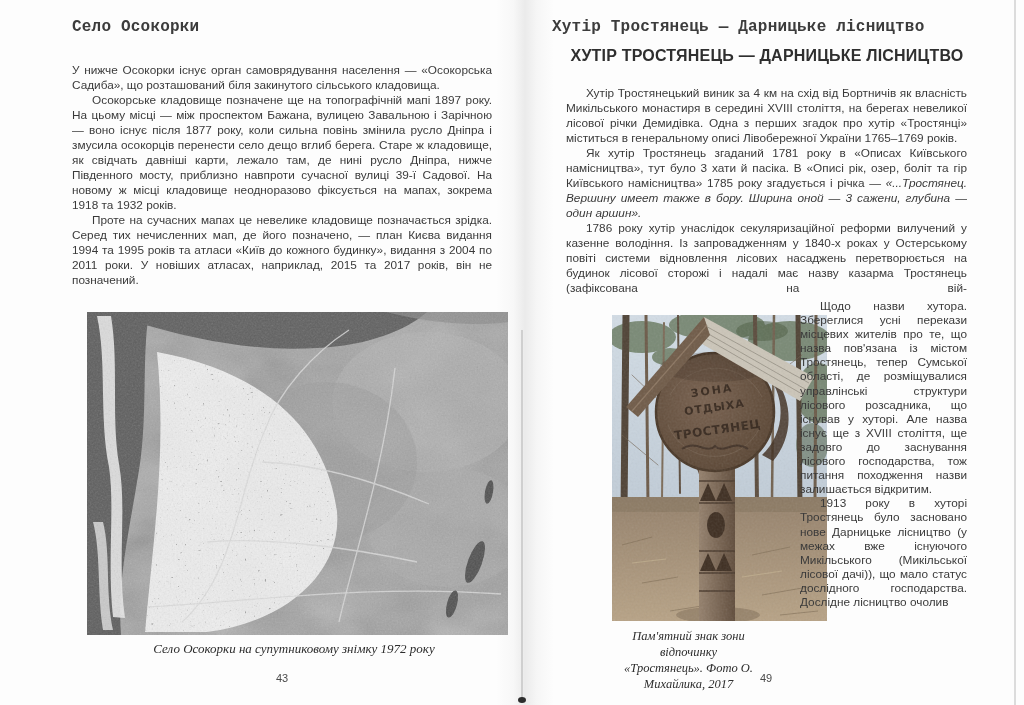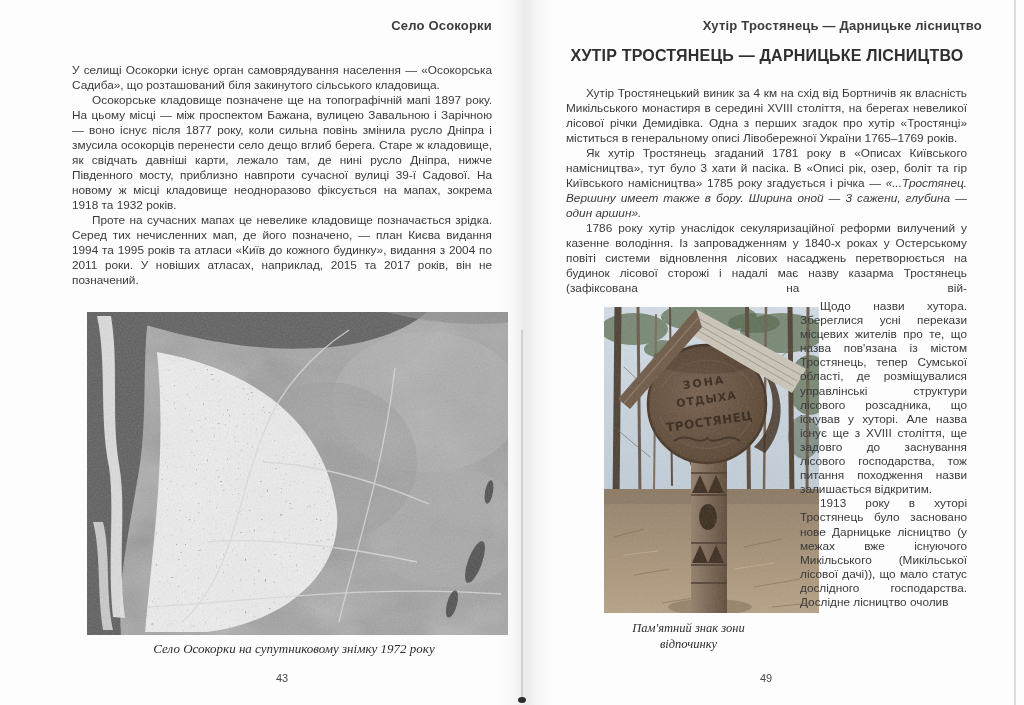--- a/index.html
+++ b/index.html
@@ -7,21 +7,21 @@
     position:relative;width:1024px;height:705px;overflow:hidden;
     background:#fdfdfd;font-family:"Liberation Sans",sans-serif;color:#3b3b3b;
   }
   
   .gutter-band{position:absolute;left:496px;top:0;width:58px;height:705px;pointer-events:none;
     background:linear-gradient(90deg,rgba(110,110,110,0) 0%,rgba(110,110,110,.04) 30%,rgba(110,110,110,.13) 50%,rgba(110,110,110,.05) 70%,rgba(110,110,110,0) 100%);}
   .gutter-line{position:absolute;left:521px;top:330px;width:1.5px;height:370px;background:#cfcfcf;}
   .gutter-dot{position:absolute;left:518px;top:697px;width:8px;height:6px;border-radius:50%;background:#2c2c2c;}
   .edge-right{position:absolute;left:1014px;top:0;width:2px;height:705px;background:#dcdcdc;}
 
-  .running-head{position:absolute;top:18px;text-align:right;font-size:13px;font-weight:bold;color:#3c3c3c;letter-spacing:.2px;}
+  .running-head{position:absolute;top:18px;text-align:left;font-size:16px;font-weight:bold;color:#3c3c3c;letter-spacing:.2px;font-family:Liberation Mono, monospace;}
   .lp-head{left:72px;width:420px;}
   .rp-head{left:552px;width:430px;}
 
   .body-text{font-size:11.8px;line-height:15px;text-align:justify;color:#3a3a3a;}
   .body-text p{margin:0;}
   .ind{text-indent:20px;}
 
   .lp-text{position:absolute;left:72px;top:63px;width:420px;height:248px;overflow:hidden;}
 
   .lp-img{position:absolute;left:87px;top:312px;width:421px;height:323px;}
@@ -33,35 +33,35 @@
   .page-num{position:absolute;top:672px;font-size:11px;color:#4a4a4a;text-align:center;}
   .lp-num{left:72px;width:420px;}
   .rp-num{left:566px;width:400px;}
 
   .rp-title{position:absolute;left:545px;top:47px;width:444px;text-align:center;
     font-size:16px;font-weight:bold;letter-spacing:.2px;white-space:nowrap;color:#2f2f2f;}
 
   .rp-body{position:absolute;left:566px;top:86px;width:401px;height:616px;overflow:hidden;}
   .p3full{text-align-last:justify;}
   .wrap-grid{display:grid;grid-template-columns:215px 1fr;column-gap:19px;margin-top:3px;}
-  .wrap-grid figure{margin:8px;padding-left:30px;}
+  .wrap-grid figure{margin:16px;padding-left:30px;}
   .rp-photo{display:block;width:215px;height:306px;}
   .rp-caption{margin-top:7px;font-size:12.5px;line-height:16px;}
   .narrow{font-size:11.8px;line-height:14.1px;text-align:justify;}
 </style>
 </head>
 <body>
 
 <div id="spread">
 
   <div>
     <div class="running-head lp-head">Село Осокорки</div>
 
     <div class="lp-text body-text">
-      <p>У селищі Осокорки існує орган самоврядування населення — «Осокорська Садиба», що розташований біля закинутого сільського кладовища.</p>
+      <p>У нижче Осокорки існує орган самоврядування населення — «Осокорська Садиба», що розташований біля закинутого сільського кладовища.</p>
       <p class="ind">Осокорське кладовище позначене ще на топографічній мапі 1897 року. На цьому місці — між проспектом Бажана, вулицею Завальною і Зарічною — воно існує після 1877 року, коли сильна повінь змінила русло Дніпра і змусила осокорців перенести село дещо вглиб берега. Старе ж кладовище, як свідчать давніші карти, лежало там, де нині русло Дніпра, нижче Південного мосту, приблизно навпроти сучасної вулиці 39-ї Садової. На новому ж місці кладовище неодноразово фіксується на мапах, зокрема 1918 та 1932 років.</p>
       <p class="ind">Проте на сучасних мапах це невелике кладовище позначається зрідка. Серед тих нечисленних мап, де його позначено, — план Києва видання 1994 та 1995 років та атласи «Київ до кожного будинку», видання з 2004 по 2011 роки. У новіших атласах, наприклад, 2015 та 2017 років, він не позначений.</p>
     </div>
 
     <div class="lp-img">
       <svg viewBox="0 0 421 323" preserveAspectRatio="none" aria-hidden="true">
         <defs>
           <filter id="satBlotch" x="-5%" y="-5%" width="110%" height="110%">
             <feTurbulence type="fractalNoise" baseFrequency="0.014 0.02" numOctaves="3" seed="11"></feTurbulence>
             <feColorMatrix type="saturate" values="0"></feColorMatrix>
@@ -227,20 +227,21 @@
               <line x1="90" y1="9" x2="197" y2="68"></line>
                 <line x1="86" y1="13" x2="193" y2="74"></line>
               <line x1="83" y1="17" x2="190" y2="79"></line>
             </g>
             <polygon points="92,2 14,92 26,102 98,20" fill="#6f5a47"></polygon>
             <line x1="20" y1="96" x2="95" y2="10" stroke="#8b7560" stroke-width="1.2"></line>
             <rect width="215" height="306" fill="#b9a98f" filter="url(#phGrain)"></rect>
           </svg>
           <figcaption class="caption rp-caption">
             <div>Пам'ятний знак зони відпочинку</div>
+            <div>«Тростянець». Фото О. Михайлика, 2017</div>
           </figcaption>
         </figure>
 
         <div class="narrow">
           <p class="ind">Щодо назви хутора. Збереглися усні перекази місцевих жителів про те, що назва пов'язана із містом Тростянець, тепер Сумської області, де розміщувалися управлінські структури лісового розсадника, що існував у хуторі. Але назва існує ще з XVIII століття, ще задовго до заснування лісового господарства, тож питання походження назви залишається відкритим.</p>
           <p class="ind">1913 року в хуторі Тростянець було засновано нове Дарницьке лісництво (у межах вже існуючого Микільського (Микільської лісової дачі)), що мало статус дослідного господарства. Дослідне лісництво очолив</p>
         </div>
       </div>
     </div>
 

